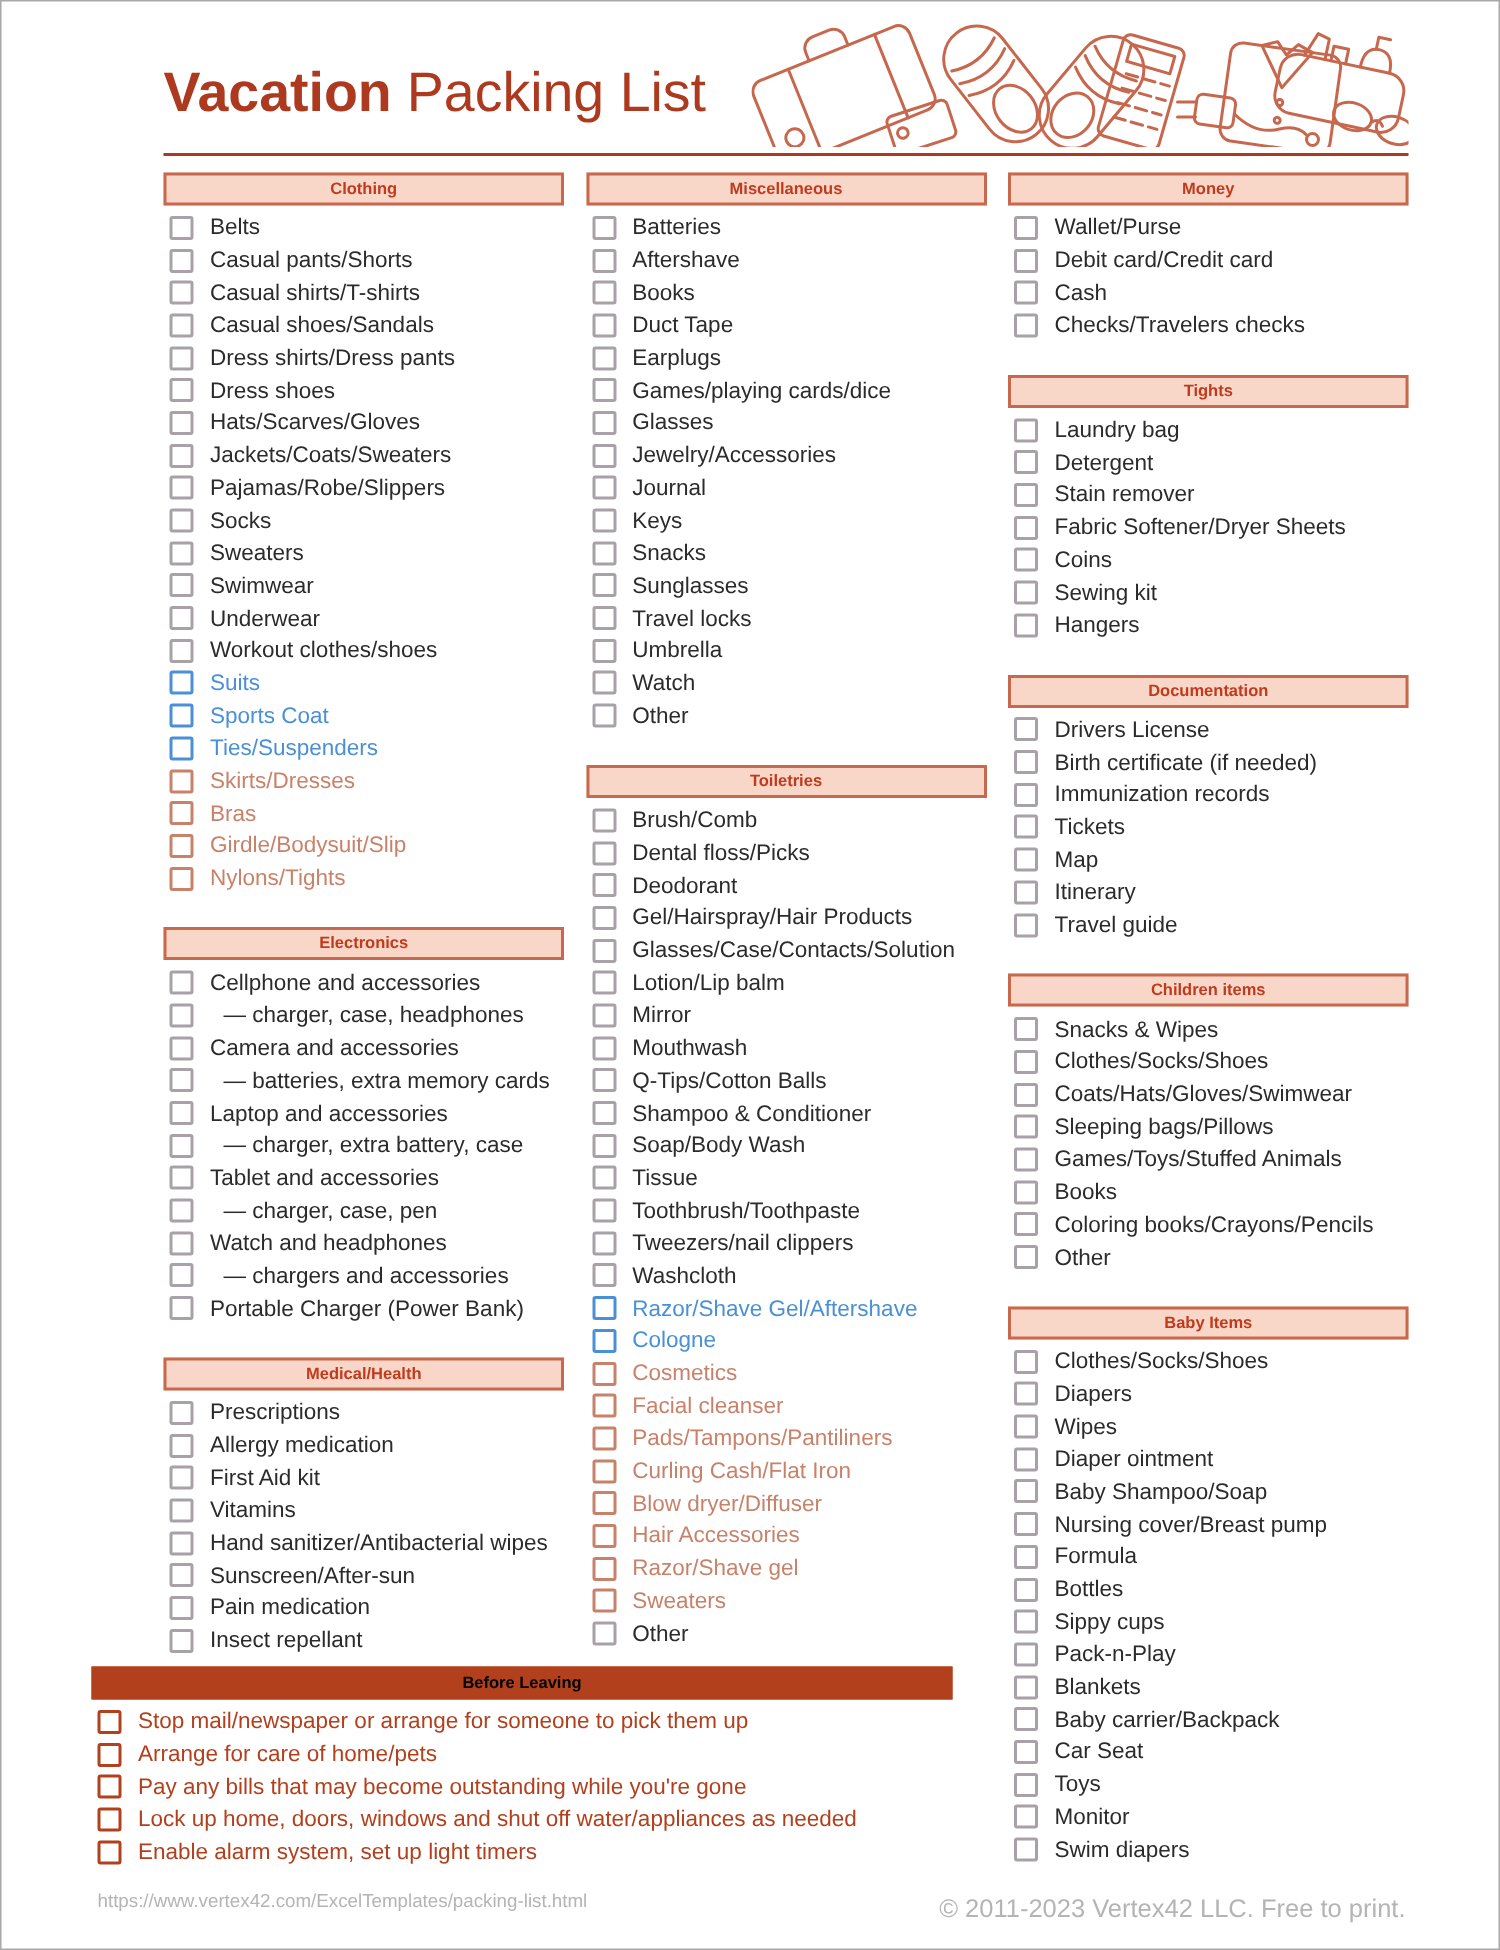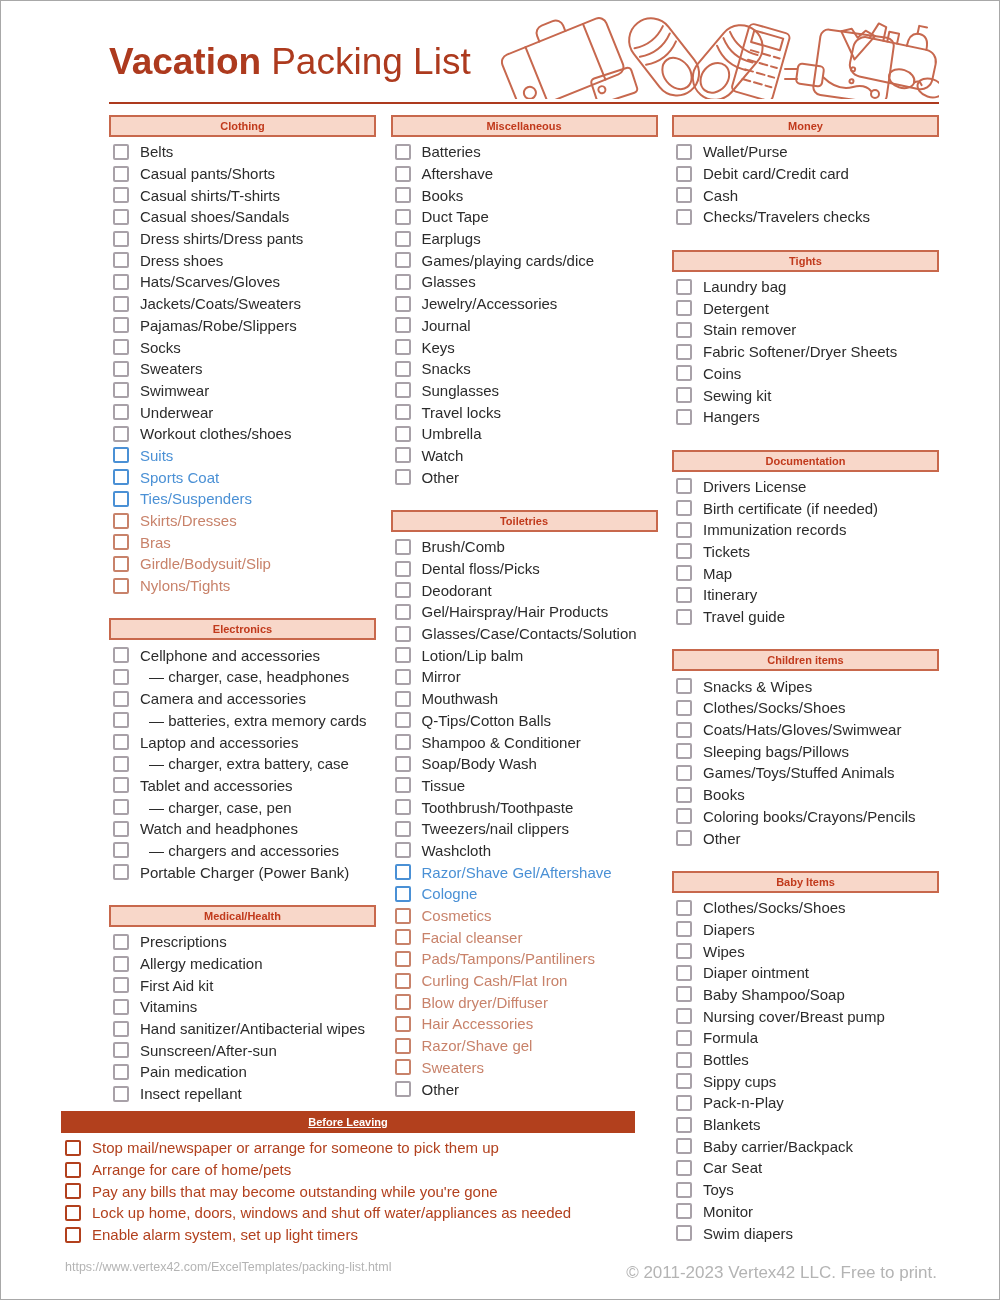--- a/index.html
+++ b/index.html
@@ -30,21 +30,21 @@
   .illustration{position:absolute;right:0;bottom:-1px;}
   .cols{display:flex;justify-content:space-between;margin:11px 60px 0 60px;}
   .col{width:267px;}
   .section{margin-bottom:22px;}
   .sec-header{
     box-sizing:border-box;height:22px;line-height:19px;
     background:var(--hdrbg);border:2px solid var(--hdrborder);
     color:var(--hdrtext);font-weight:bold;font-size:11px;text-align:center;
     margin-bottom:4px;
   }
-  .section.solid .sec-header{background:var(--bar);border-color:var(--bar);color:#ffffff;text-decoration:underline;}
+  .section.solid .sec-header{background:var(--bar);border-color:var(--bar);color:#000000;}
   .row{height:21.7px;display:flex;align-items:center;}
   .checkbox{
     box-sizing:border-box;width:16px;height:16px;flex:0 0 16px;
     border:2px solid var(--cbgray);border-radius:2px;margin-left:4px;margin-right:11px;
     background:#fff;
   }
   .label{font-size:15px;color:var(--text);white-space:nowrap;}
   .label.indent{padding-left:9px;}
   .row.c-blue .label{color:var(--blue);}
   .row.c-blue .checkbox{border-color:var(--blue);}

